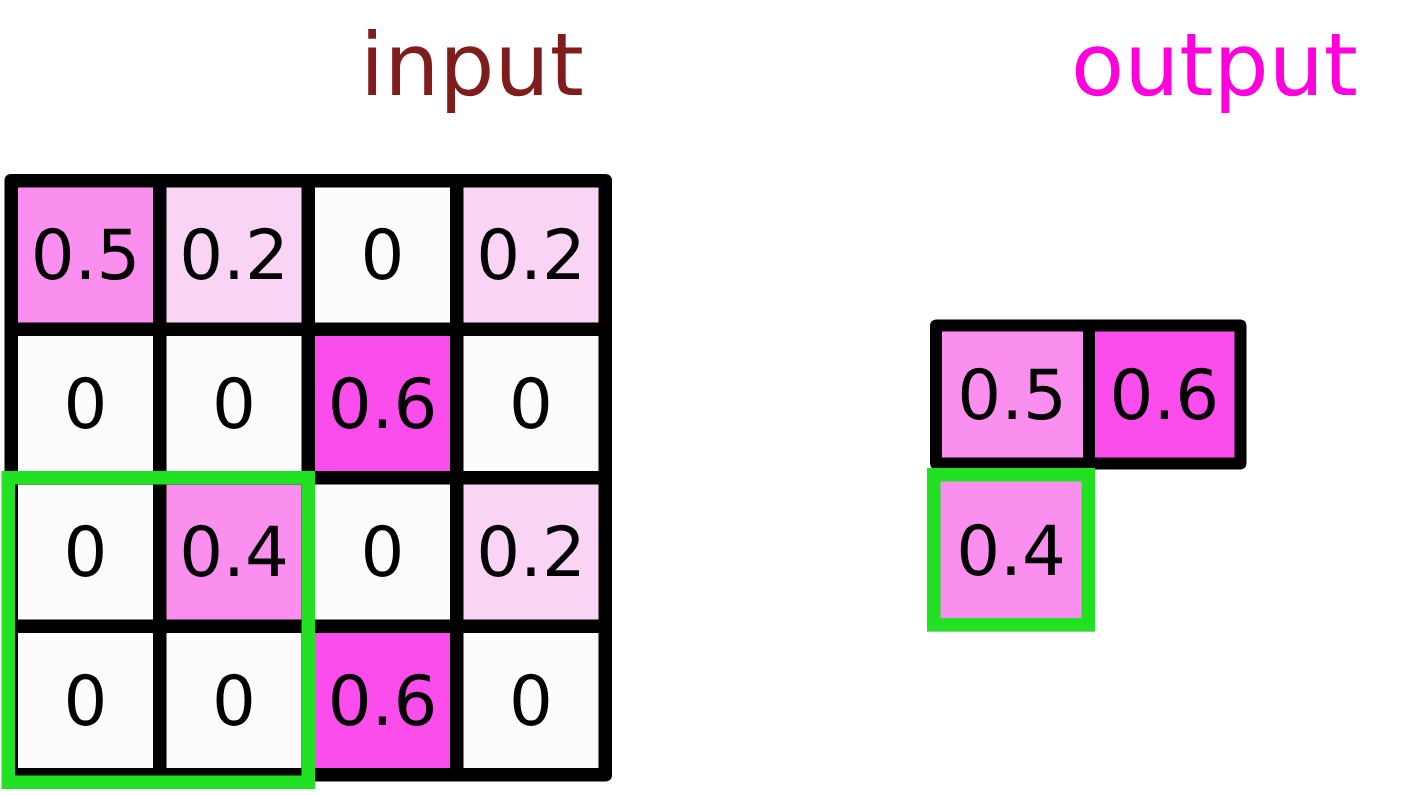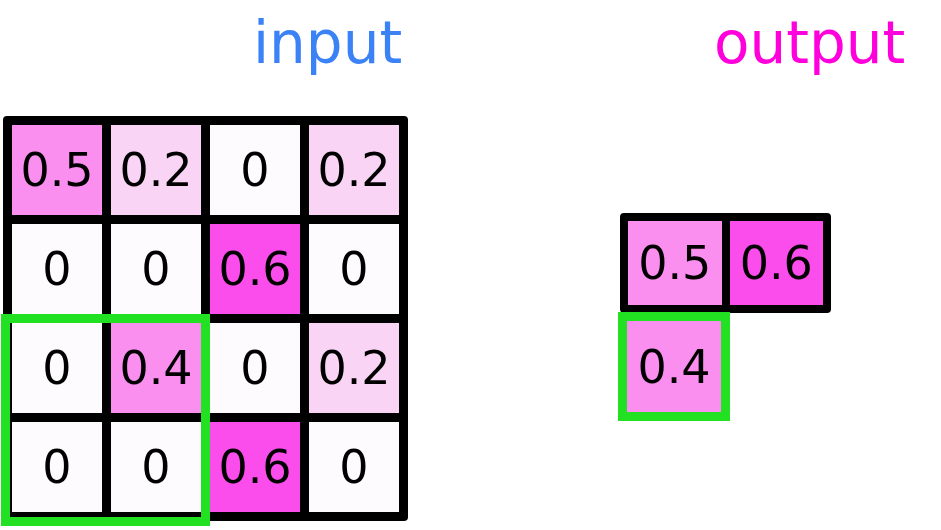--- a/index.html
+++ b/index.html
@@ -112,21 +112,21 @@
     align-items: center;
     justify-content: center;
     font-size: 46px;
     color: #000000;
     line-height: 1;
   }
 </style>
 </head>
 <body>
 
-<div class="title" id="title-input" style="color: #3b82f6; margin-left: 13px;">input</div>
+<div class="title" id="title-input" style="color: #7f1d1d;">input</div>
 
 <div class="title" id="title-output" style="color: rgb(255, 0, 221);">output</div>
 
 <div id="input-grid" style="background: rgb(0, 0, 0);">
   <div class="cell" style="background: rgb(250, 143, 240);">
       <span>0.5</span>
     </div>
   <div class="cell" style="background: rgb(250, 212, 245);">
       <span>0.2</span>
     </div>

